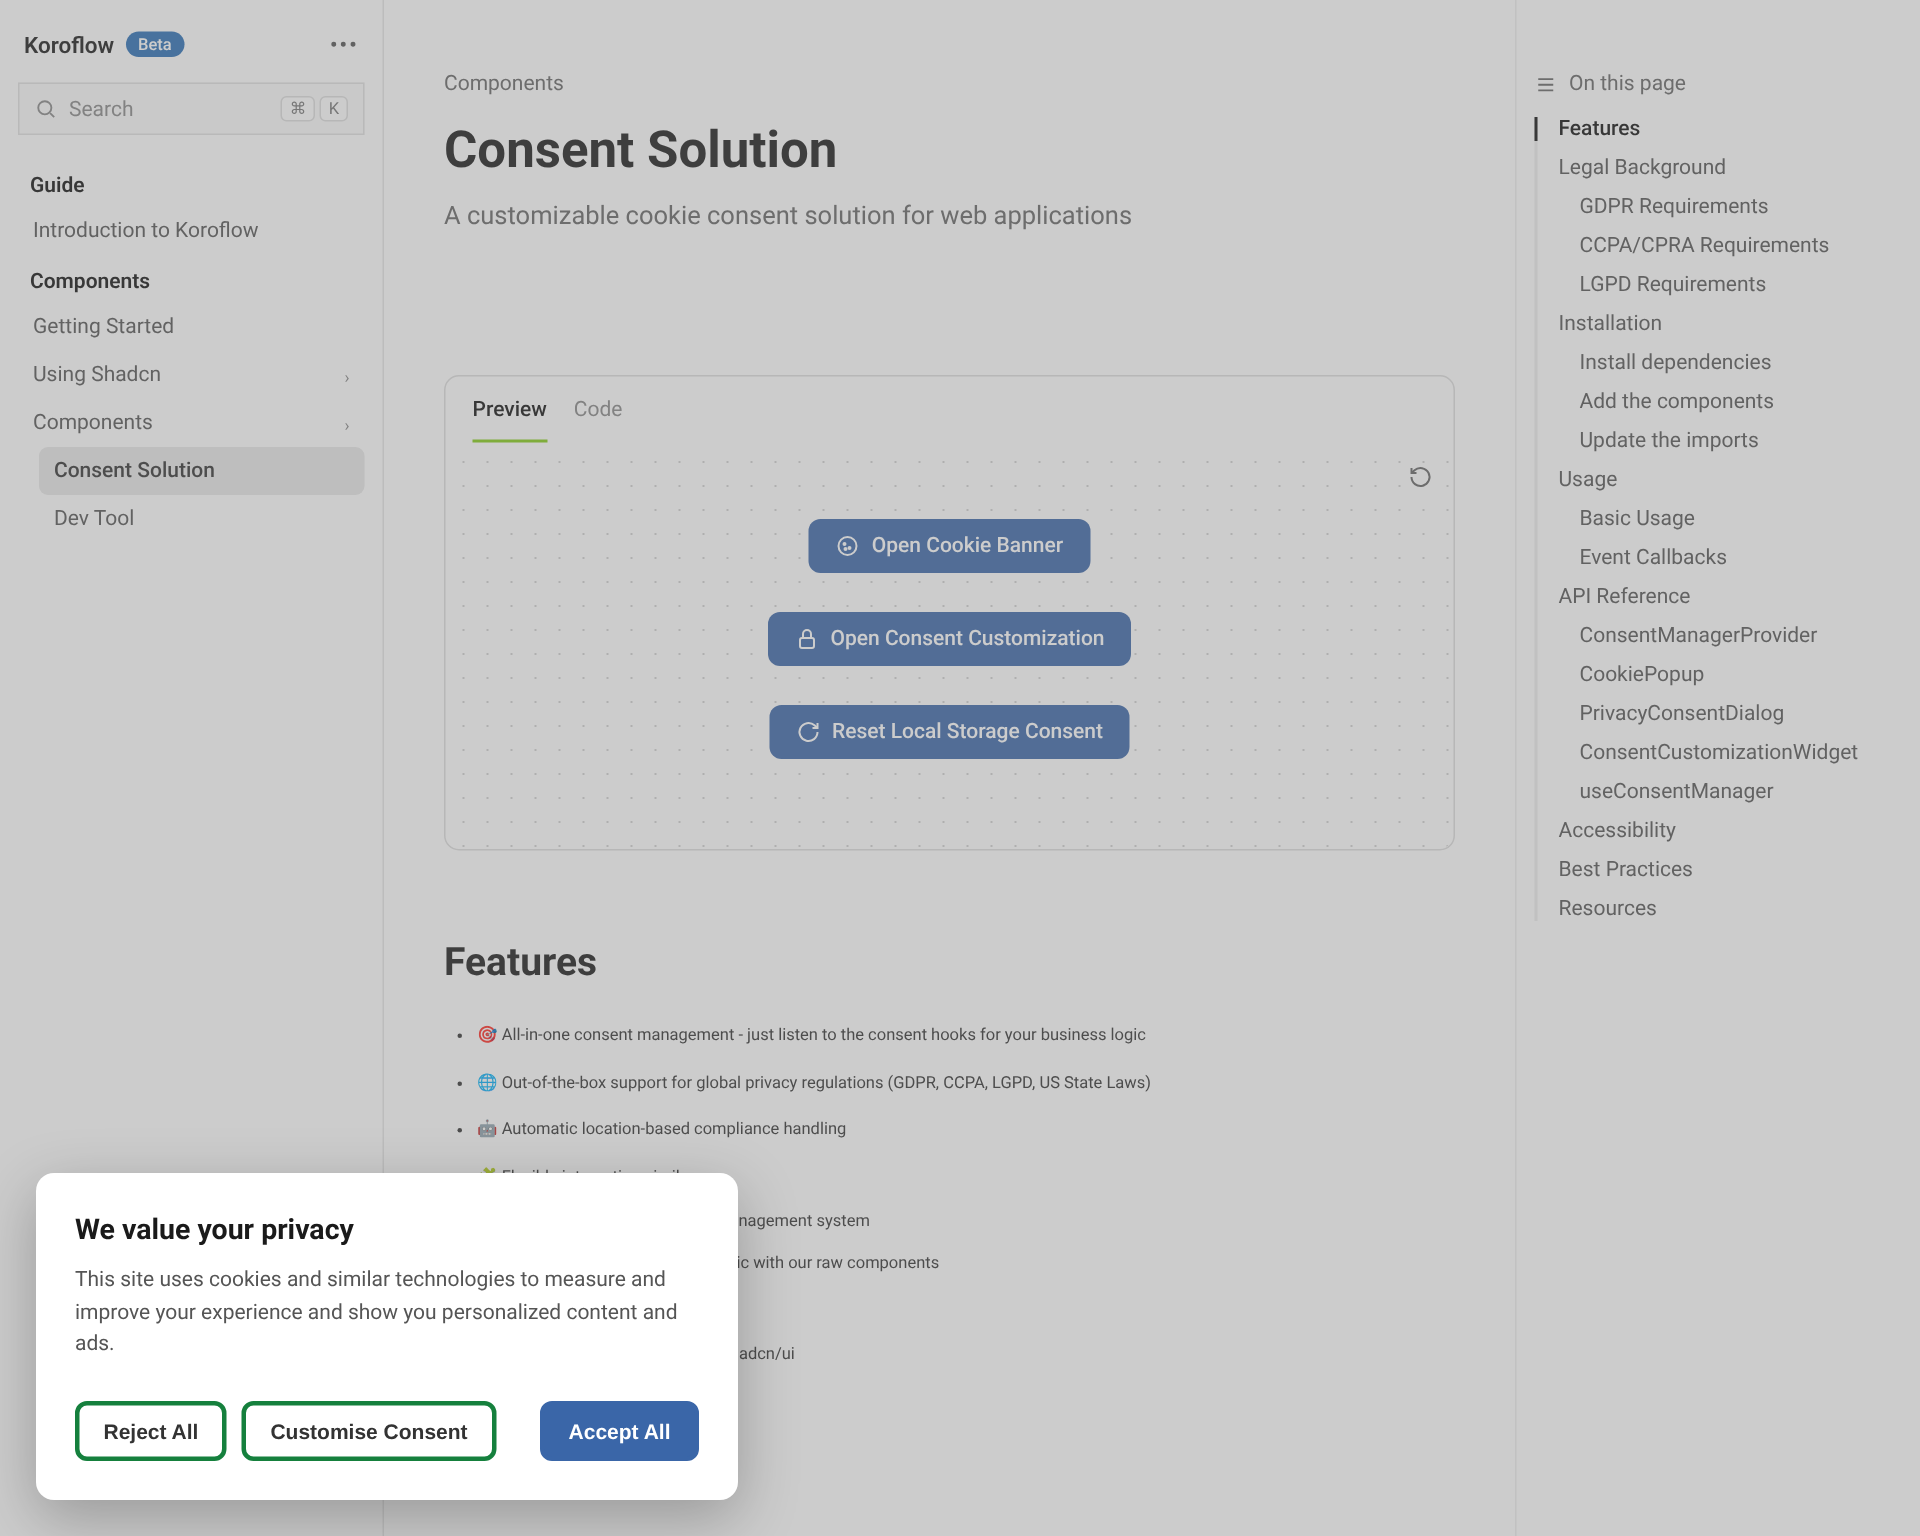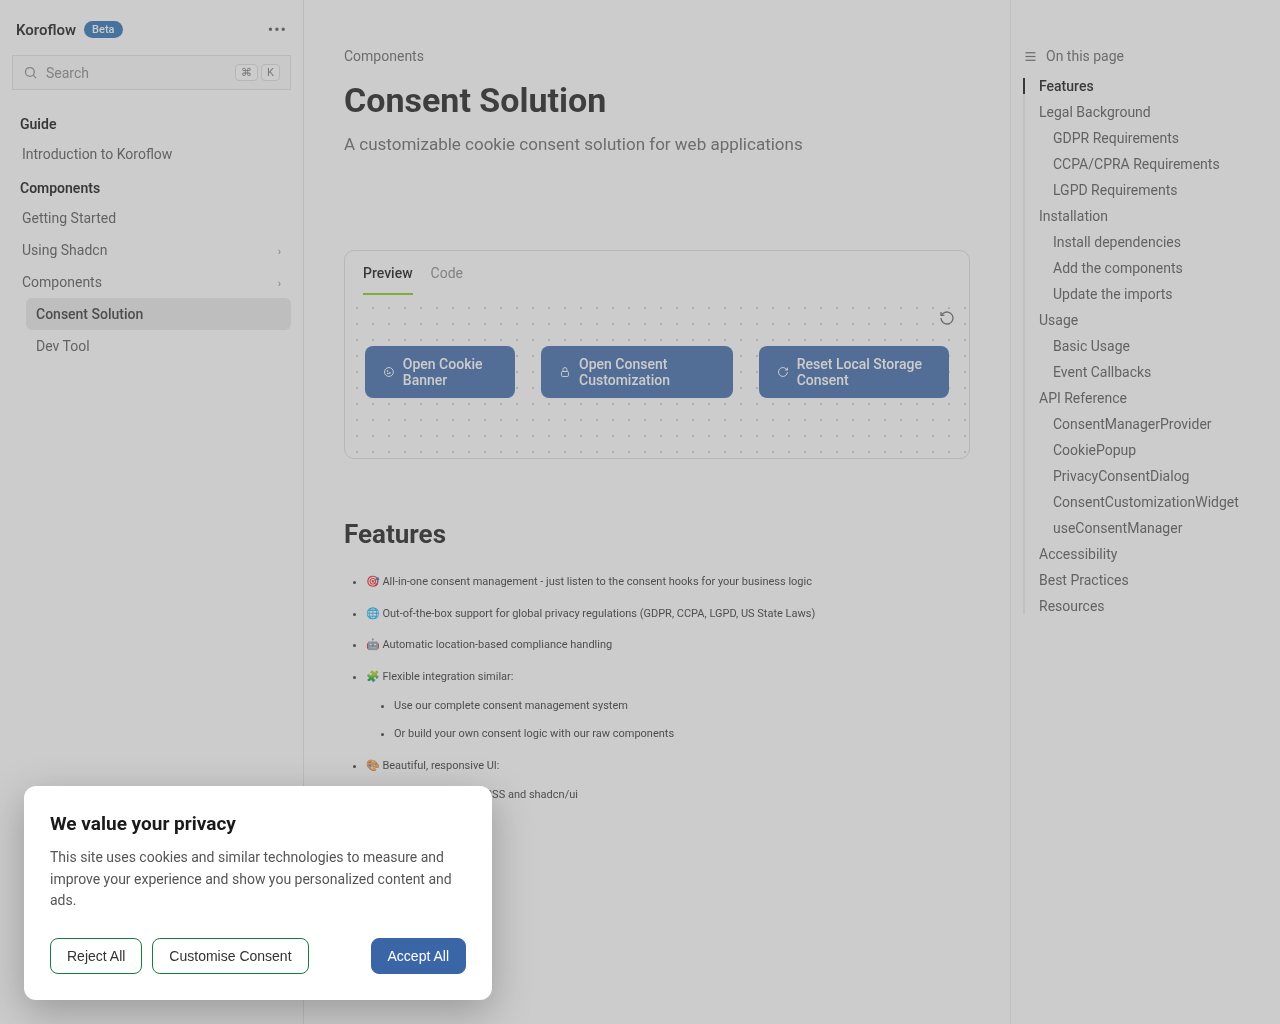--- a/index.html
+++ b/index.html
@@ -1,18 +1,18 @@
 <!DOCTYPE html>
 <html><head>
 <meta charset="utf-8">
 <style>
 *{box-sizing:border-box;margin:0;padding:0}
 body{font-family:-apple-system,BlinkMacSystemFont,"Segoe UI",Roboto,sans-serif;color:#1a1a1a;font-size:14px;background:#fff;overflow:hidden;height:1024px;width:1280px;position:relative}
 .layout{display:flex;height:1024px;width:1280px}
-.sidebar{width:304px;border-right:1px solid #e5e5e5;padding:16px 12px;display:flex;flex-direction:column;gap:4px;flex-shrink:0}
+.sidebar{width:256px;border-right:1px solid #e5e5e5;padding:16px 12px;display:flex;flex-direction:column;gap:4px;flex-shrink:0}
 .sb-top{display:flex;align-items:center;justify-content:space-between;padding:4px 4px 12px 4px}
 .sb-brand{display:flex;align-items:center;gap:8px}
 .brand-name{font-weight:600;font-size:15px}
 .badge{background:#2a6fb5;color:#fff;font-size:11px;padding:2px 8px;border-radius:10px;font-weight:500}
 .menu-dots{color:#555;font-size:16px;letter-spacing:1px}
 .search-box{display:flex;align-items:center;gap:8px;border:1px solid #e0e0e0;border-radius:0;padding:8px 10px;color:#888;margin-bottom:12px;background:#fafafa}
 .search-ph{flex:1;font-size:14px}
 .kbd-group{display:flex;gap:3px}
 .kbd{font-size:11px;border:1px solid #ddd;border-radius:4px;padding:1px 5px;color:#777;background:#fff}
 .sb-section{font-weight:600;font-size:14px;padding:10px 8px 6px;color:#111}
@@ -22,39 +22,39 @@
 .sb-chevron{color:#888;font-size:11px}
 .main{flex:1;display:flex;overflow:hidden}
 .content{flex:1;padding:48px 40px 0 40px;overflow-y:auto}
 .breadcrumb{color:#666;font-size:14px;margin-bottom:16px}
 .page-title{font-size:34px;font-weight:700;margin-bottom:14px}
 .page-sub{color:#666;font-size:17px;margin-bottom:96px}
 .card{border:1px solid #ddd;border-radius:10px;padding:0;background:#fff}
 .card-tabs{display:flex;gap:18px;padding:14px 18px 0 18px;border-bottom:1px solid transparent}
 .card-tab{padding-bottom:12px;color:#888;font-size:14px}
 .card-tab.active{color:#111;font-weight:500;border-bottom:2px solid #84cc16}
-.card-body{position:relative;padding:50px 20px 60px;background-image:radial-gradient(#d0d0d0 1px,transparent 1px);background-size:16px 16px;background-position:4px 4px;border-bottom-left-radius:10px;border-bottom-right-radius:10px;display:flex;flex-direction:row;align-items:center;gap:26px}
+.card-body{position:relative;padding:50px 20px 60px;background-image:radial-gradient(#d0d0d0 1px,transparent 1px);background-size:16px 16px;background-position:4px 4px;border-bottom-left-radius:10px;border-bottom-right-radius:10px;display:flex;flex-direction:column;align-items:center;gap:26px}
 .reset-corner{position:absolute;top:14px;right:14px;color:#666}
 .demo-btn{display:flex;align-items:center;gap:8px;background:#3a66a8;color:#fff;border-radius:8px;padding:10px 18px;font-size:14px;font-weight:500}
 .demo-icon{display:inline-block;width:16px;height:16px}
 .features-h{font-size:26px;font-weight:700;margin-top:60px;margin-bottom:24px}
 .feature-list{list-style:disc;padding-left:22px;display:flex;flex-direction:column;gap:14px;color:#333;font-size:11px;line-height:1.6}
 .sublist{list-style:disc;padding-left:28px;margin-top:12px;display:flex;flex-direction:column;gap:10px}
 .toc{width:270px;padding:48px 16px 0 12px;font-size:14px;flex-shrink:0;border-left:1px solid #eee}
 .toc-head{display:flex;align-items:center;gap:8px;color:#666;margin-bottom:14px;font-size:14px}
 .toc-list{border-left:2px solid #eee;display:flex;flex-direction:column;gap:10px;padding-left:0}
 .toc-item{padding-left:14px;color:#555}
 .toc-item.lvl2{padding-left:28px}
 .toc-item.active{color:#111;font-weight:500;border-left:2px solid #111;margin-left:-2px}
 .overlay{position:absolute;inset:0;background:rgba(120,120,120,0.38);display:flex;align-items:flex-end;justify-content:flex-start;padding:24px}
 .cookie-card{width:468px;background:#fff;border-radius:12px;padding:26px;box-shadow:0 12px 40px rgba(0,0,0,0.25)}
 .cookie-title{font-size:19px;font-weight:700;margin-bottom:12px}
 .cookie-body{color:#555;font-size:14px;line-height:1.55;margin-bottom:26px}
 .cookie-actions{display:flex;gap:10px}
-.btn{border:1px solid #15803d;background:#fff;border-radius:8px;padding:9px 16px;font-size:14px;color:#333;font-weight:400}
+.btn{border:3px solid #15803d;background:#fff;border-radius:8px;padding:9px 16px;font-size:14px;color:#333;font-weight:700}
 .btn.primary{background:#3a66a8;color:#fff;border-color:#3a66a8;margin-left:auto}
 svg{display:block}
 </style>
 </head>
 <body>
 
 <div class="layout">
   <aside class="sidebar">
     <div class="sb-top">
       <div class="sb-brand">

